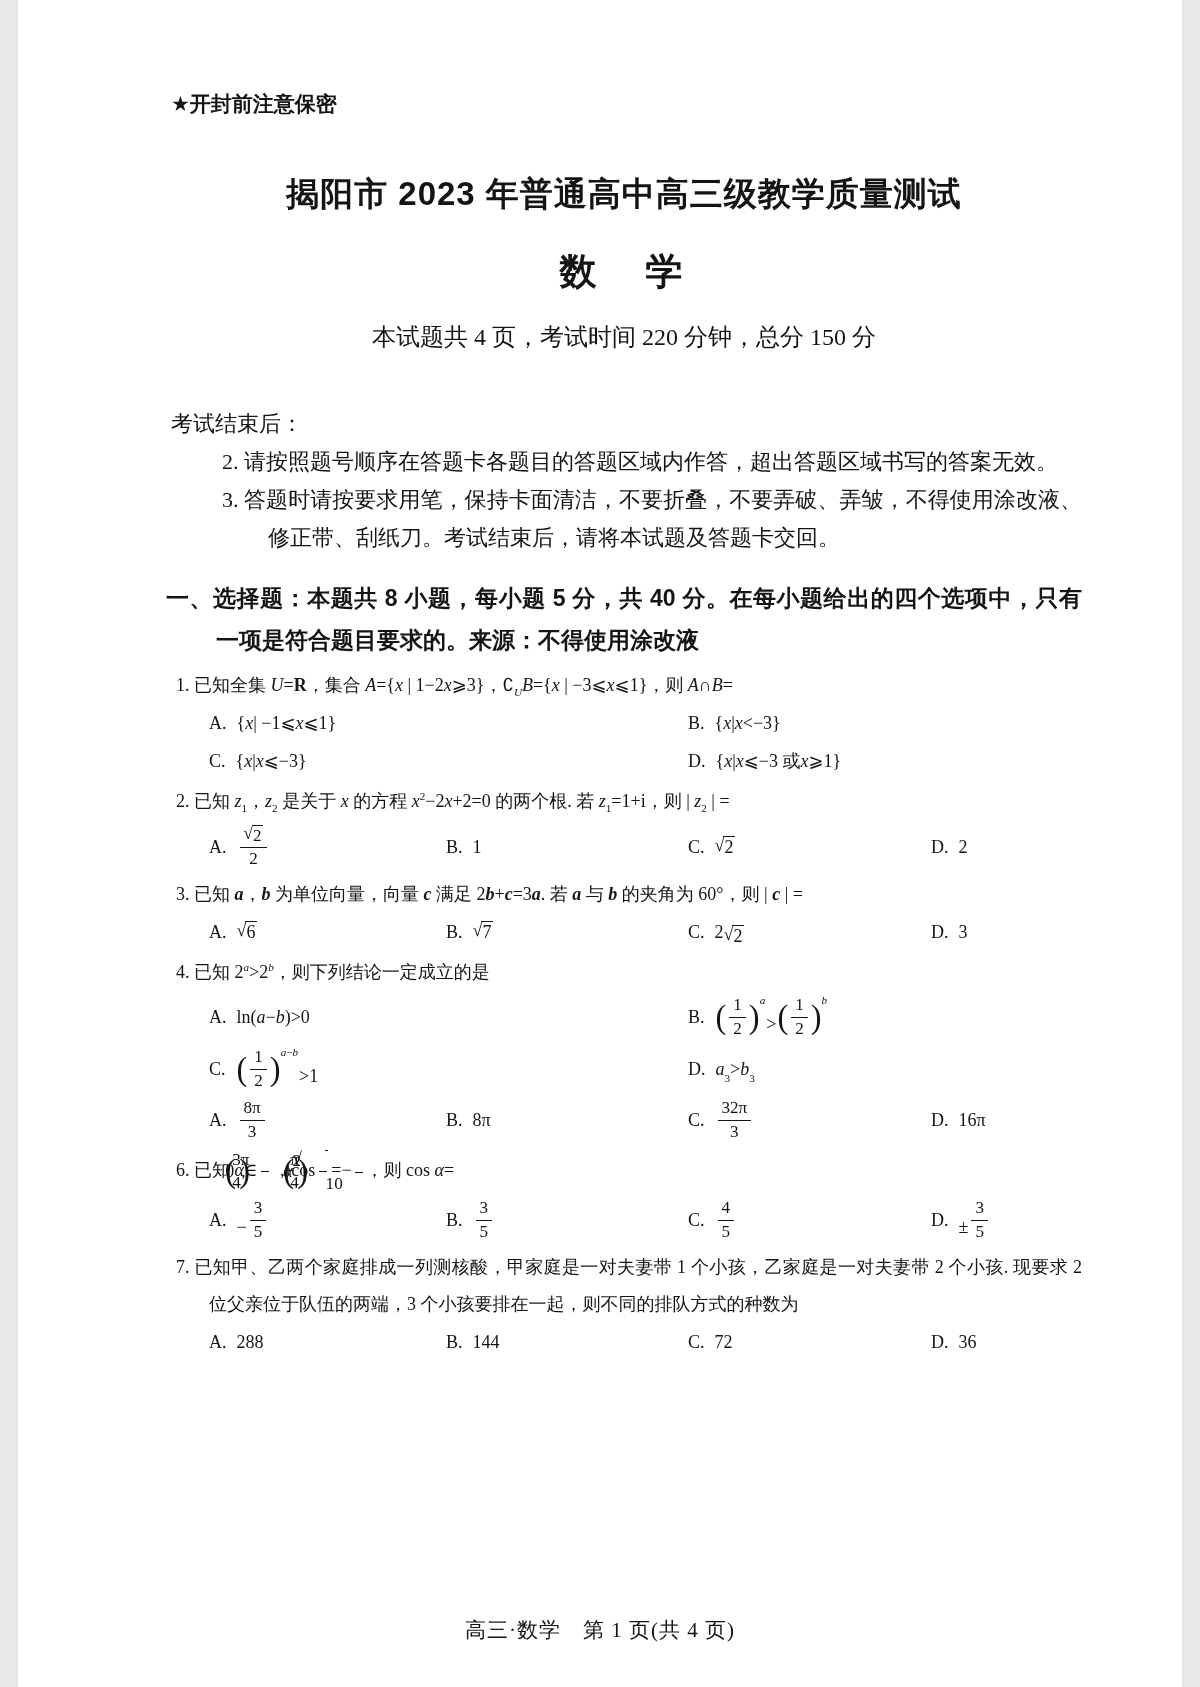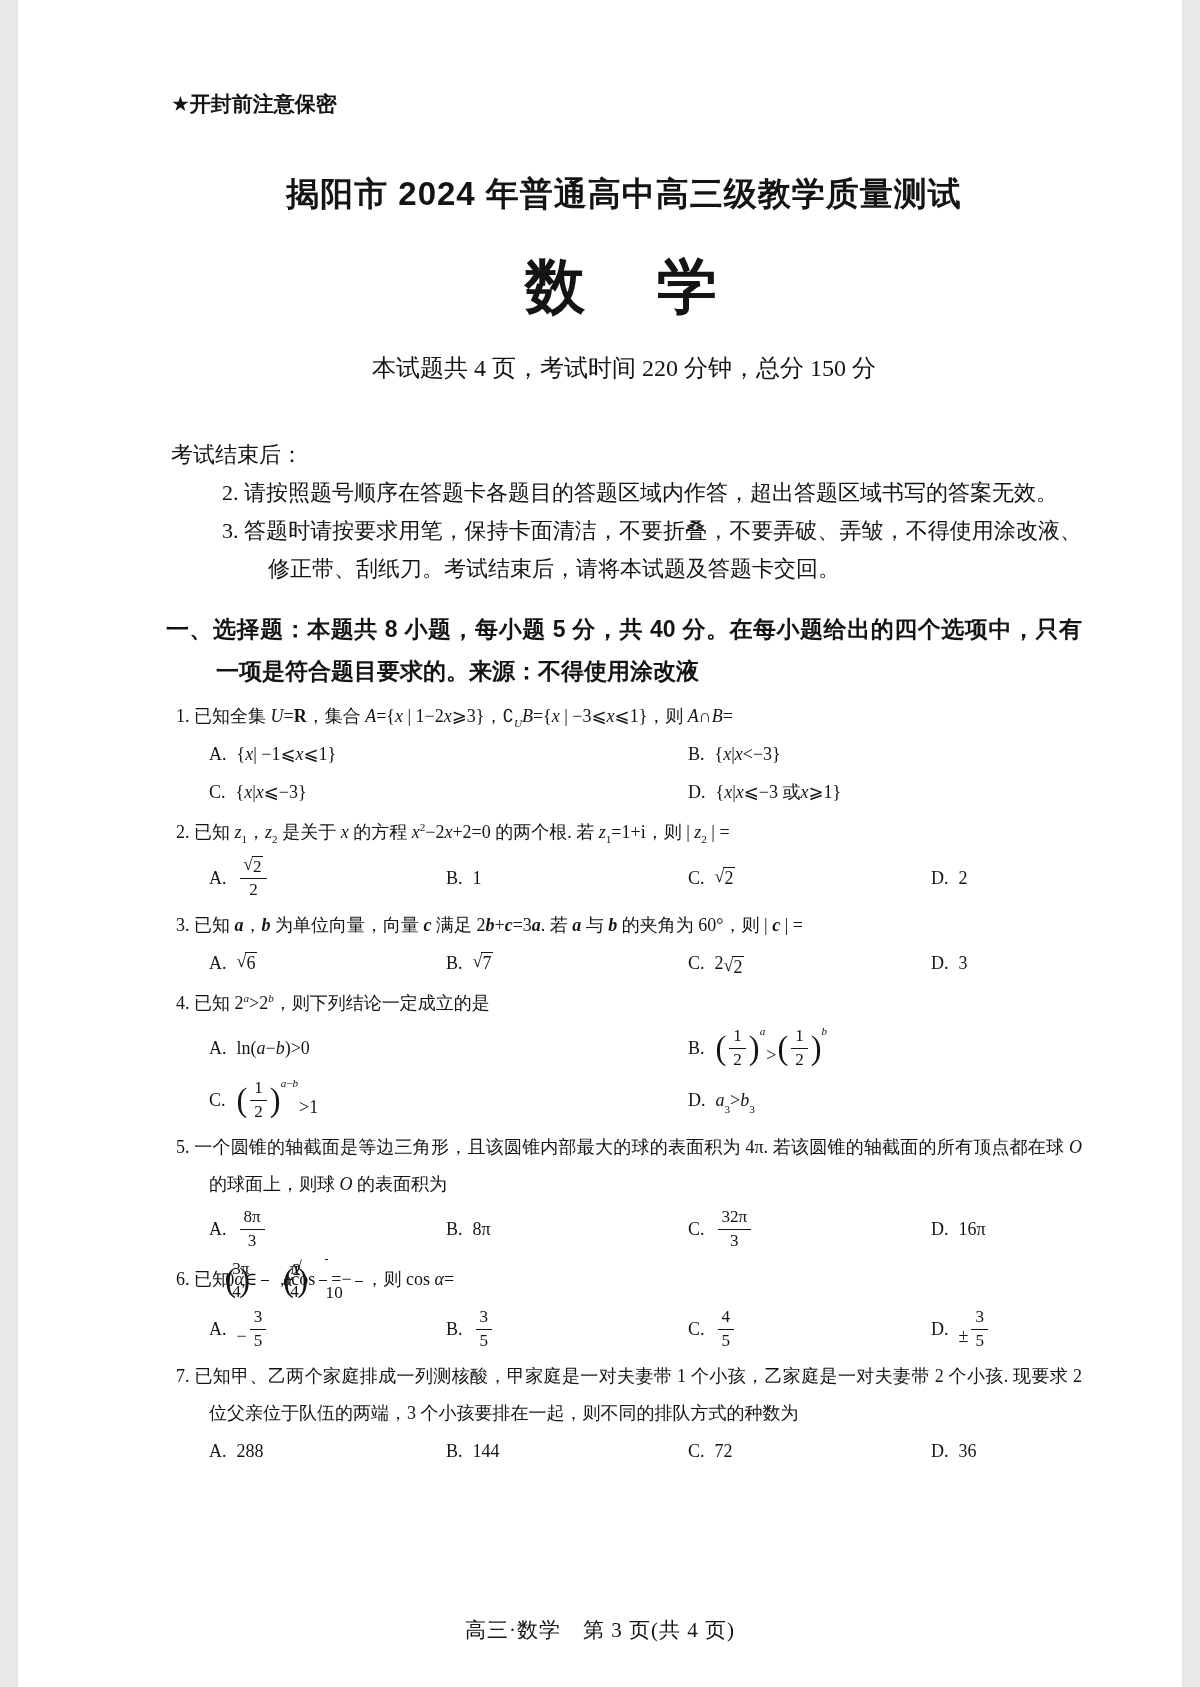--- a/index.html
+++ b/index.html
@@ -15,21 +15,21 @@
     font-family:"Liberation Sans","DejaVu Sans",sans-serif;
     font-weight:bold;font-size:21px;
   }
   .title{
     margin:54px 0 0;text-align:center;
     font-family:"Liberation Sans","DejaVu Sans",sans-serif;
     font-weight:bold;font-size:33px;letter-spacing:1px;
   }
   .subject{
     margin:30px 0 0;text-align:center;
-    font-weight:900;font-size:60px;letter-spacing:6px;
+    font-weight:900;font-size:37px;letter-spacing:6px;
   }
   .exam-info{margin:24px 0 0;text-align:center;font-size:24px;}
   .notice{margin-top:52px;font-size:22px;}
   .notice-title{margin-left:5px;line-height:38px;}
   .notice-item{
     padding-left:102px;text-indent:-46px;line-height:38px;
     text-align:justify;
   }
   .section-heading{
     margin:20px 0 6px;padding-left:50px;text-indent:-50px;
@@ -73,21 +73,21 @@
   }
 </style>
 </head>
 <body>
 
 <div class="page">
   <div class="inner">
 
     <div class="security">★开封前注意保密</div>
 
-    <div class="title">揭阳市 2024 年普通高中高三级教学质量测试</div>
+    <div class="title">揭阳市 2023 年普通高中高三级教学质量测试</div>
 
     <div class="subject">数　学</div>
 
     <div class="exam-info">本试题共 4 页，考试时间 220 分钟，总分 150 分</div>
 
     <div class="notice">
       <div class="notice-title">考试结束后：</div>
       <div>
           <div class="notice-item">2. 请按照题号顺序在答题卡各题目的答题区域内作答，超出答题区域书写的答案无效。</div>
           <div class="notice-item">3. 答题时请按要求用笔，保持卡面清洁，不要折叠，不要弄破、弄皱，不得使用涂改液、修正带、刮纸刀。考试结束后，请将本试题及答题卡交回。</div>
@@ -224,21 +224,20 @@
                 </span>
                 <span class="bp">)</span>
                 <sup class="parsup"><span class="mi">a</span>−<span class="mi">b</span></sup>
               </span>&gt;1</span>
           </span>
           <span class="opt">
             <span class="olab">D.</span>
             <span class="obody"><span class="mi">a</span><sup>3</sup>&gt;<span class="mi">b</span><sup>3</sup></span>
           </span>
         </div>
-        <div class="stem">5. 一个圆锥的轴截面是等边三角形，且该圆锥内部最大的球的表面积为 4π. 若该圆锥的轴截面的所有顶点都在球 <span class="mi">O</span> 的球面上，则球 <span class="mi">O</span> 的表面积为</div>
         <div class="opts c4">
           <span class="opt">
             <span class="olab">A.</span>
             <span class="obody">
               <span class="fr">
                 <span class="n">8π</span>
                 <span class="d">3</span>
               </span>
             </span>
           </span>
@@ -330,14 +329,14 @@
             <span class="obody">72</span>
           </span>
           <span class="opt">
             <span class="olab">D.</span>
             <span class="obody">36</span>
           </span>
         </div>
       </div>
   </div>
 
-  <div class="footer">高三·数学　第 3 页(共 4 页)</div>
+  <div class="footer">高三·数学　第 1 页(共 4 页)</div>
 </div>
 
 </body></html>

